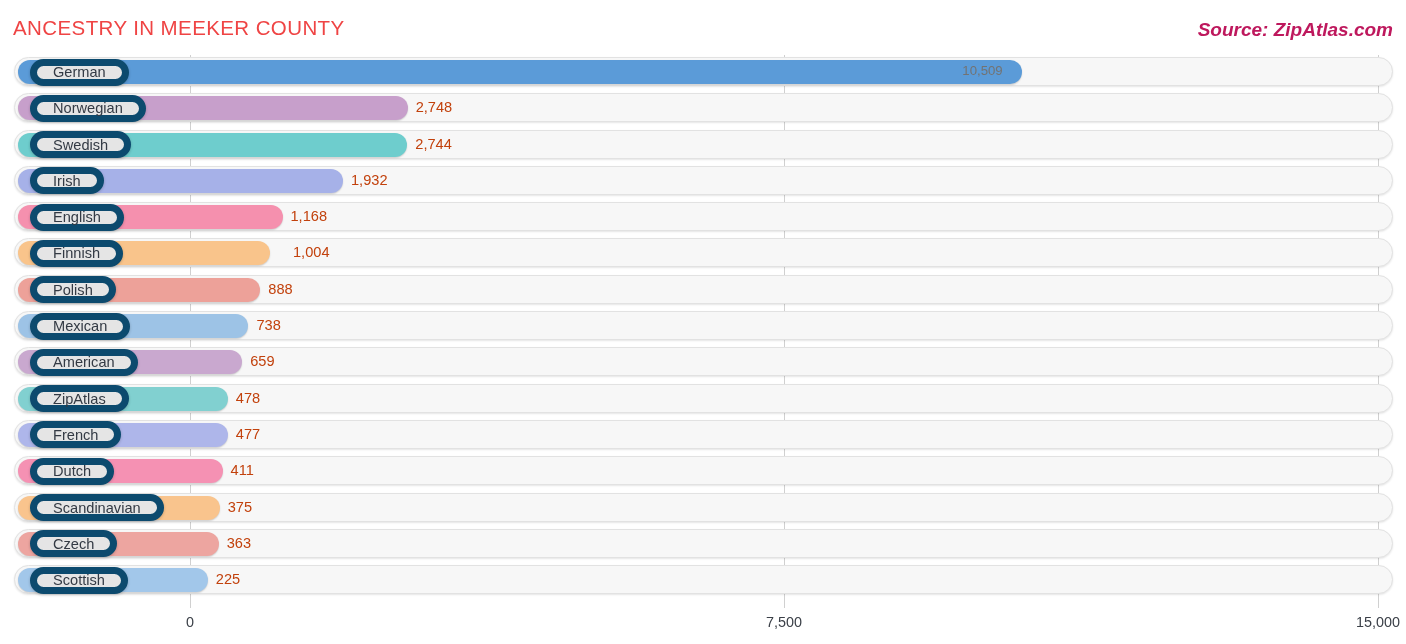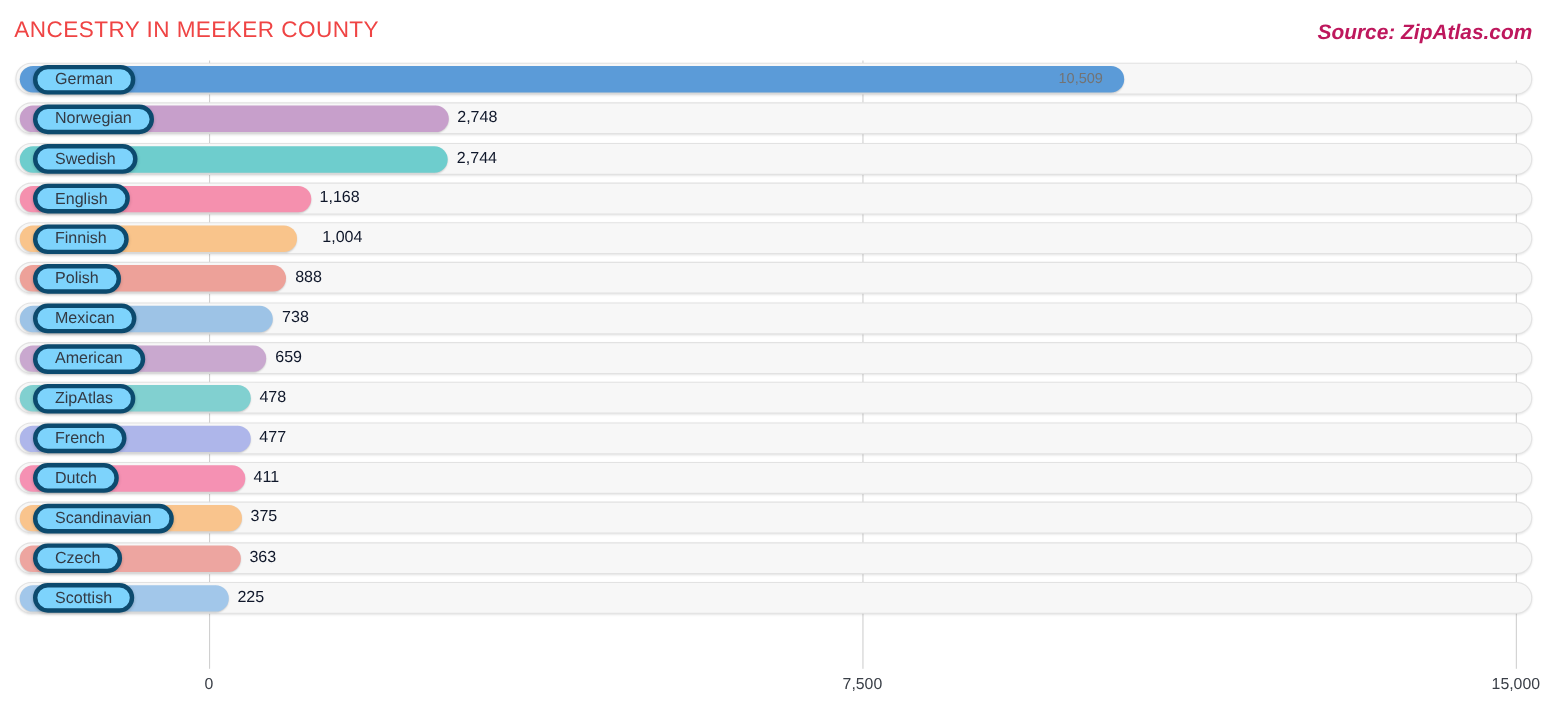--- a/index.html
+++ b/index.html
@@ -94,39 +94,39 @@
     top: 5px;
     height: 24px;
     border-radius: 12px;
     box-shadow: 0 1px 1.5px rgba(0,0,0,0.17);
   }
   .cat-pill {
     position: absolute;
     left: 30px;
     top: 3.5px;
     height: 27px;
-    background: #7dd3fc;
-    border: 4px solid #0c4a6e;
+    background: #e5e5e5;
+    border: 7px solid #0c4a6e;
     border-radius: 14px;
     box-shadow: 0 1px 3px rgba(0,0,0,0.22);
     display: flex;
     align-items: center;
     padding: 0 16px;
     box-sizing: border-box;
     white-space: nowrap;
   }
   .cat-pill span {
     font-size: 14.6px;
     color: #333a44;
   }
   .value-out {
     position: absolute;
     top: 8px;
     font-size: 14.6px;
-    color: #0f172a;
+    color: #c2410c;
     white-space: nowrap;
   }
   .value-in {
     position: absolute;
     top: 8px;
     font-size: 13.2px;
     color: #737373;
     white-space: nowrap;
   }
 
@@ -181,20 +181,28 @@
       <div class="row">
         <div class="track"></div>
         <div class="bar" style="width: 389.325px; background: rgb(110, 205, 205);"></div>
         <div class="cat-pill">
           <span>Swedish</span>
         </div>
         <div class="value-out" style="left: 415.325px;">2,744</div>
       </div>
       <div class="row">
         <div class="track"></div>
+        <div class="bar" style="width: 325.014px; background: rgb(166, 177, 232);"></div>
+        <div class="cat-pill">
+          <span>Irish</span>
+        </div>
+        <div class="value-out" style="left: 351.014px;">1,932</div>
+      </div>
+      <div class="row">
+        <div class="track"></div>
         <div class="bar" style="width: 264.506px; background: rgb(245, 144, 174);"></div>
         <div class="cat-pill">
           <span>English</span>
         </div>
         <div class="value-out" style="left: 290.506px;">1,168</div>
       </div>
       <div class="row">
         <div class="track"></div>
         <div class="bar" style="width: 251.517px; background: rgb(249, 196, 139);"></div>
         <div class="cat-pill">

